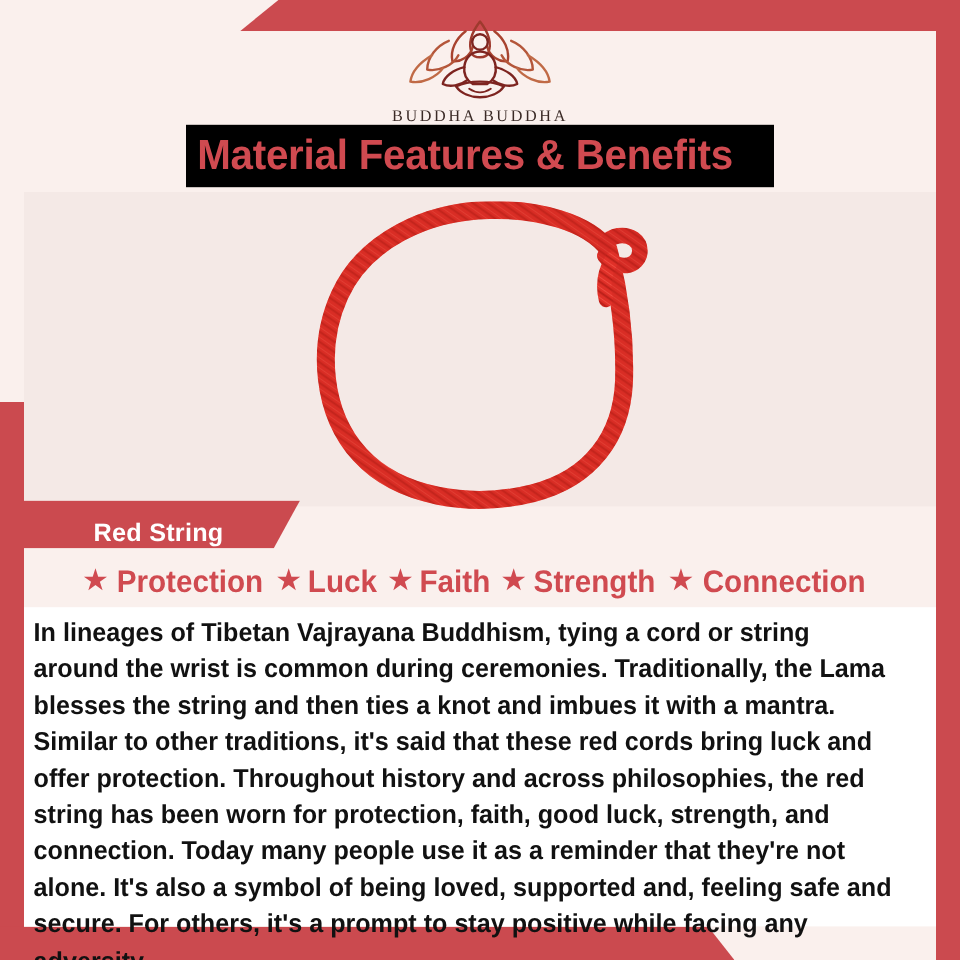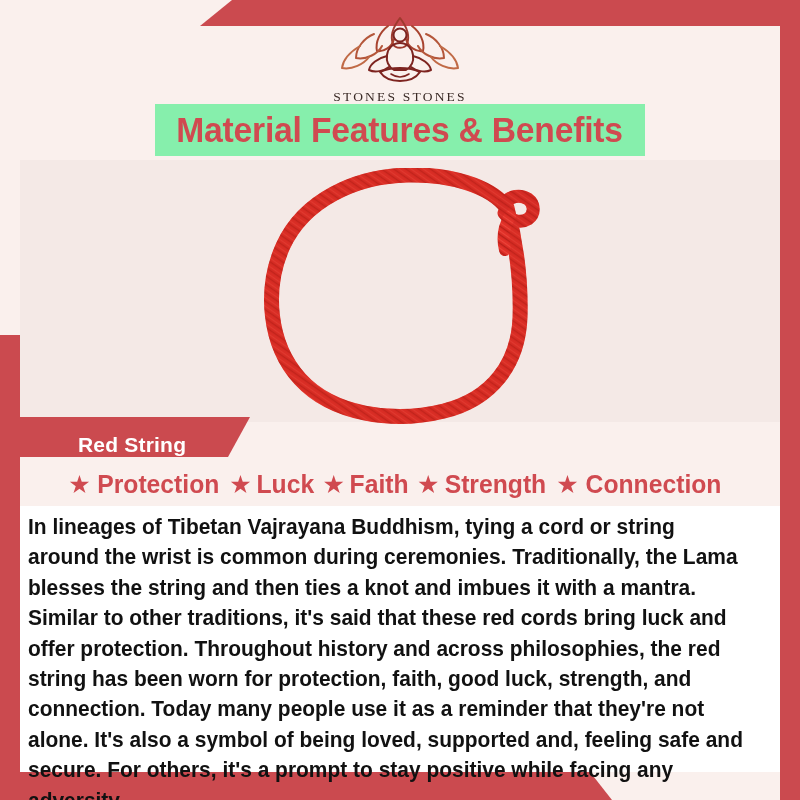--- a/index.html
+++ b/index.html
@@ -70,24 +70,23 @@
     font-size: 13.5px;
     letter-spacing: 2.2px;
     color: #3a2a26;
   }
 
   
   .title-banner {
     position: absolute;
     top: 104px; left: 155px;
     width: 490px; height: 52px;
-    background: #86efac;
+    background: #000000;
     display: flex;
     align-items: center;
-    justify-content: center;
   }
   .title-text {
     font-family: "Liberation Sans Narrow", "Liberation Sans", sans-serif;
     font-size: 35px;
     font-weight: bold;
     color: #d04a50;
     letter-spacing: -0.2px;
     transform: scaleX(0.96);
     white-space: nowrap;
   }
@@ -195,21 +194,21 @@
         <path d="M24 34 C14 40, 7 48, 6 56 C16 58, 28 52, 33 45" stroke="#c06a46"></path>
         <path d="M104 34 C114 40, 121 48, 122 56 C112 58, 100 52, 95 45" stroke="#c06a46"></path>
         <circle cx="64" cy="23" r="6.5" stroke="#7d2420"></circle>
         <path d="M64 31 C57 31, 52 36, 51 43 C50 50, 53 55, 58 58 L70 58 C75 55, 78 50, 77 43 C76 36, 71 31, 64 31 Z" stroke="#7d2420"></path>
         <path d="M51 44 C42 46, 34 52, 33 58 C39 61, 48 59, 53 55" stroke="#7d2420"></path>
         <path d="M77 44 C86 46, 94 52, 95 58 C89 61, 80 59, 75 55" stroke="#7d2420"></path>
         <path d="M44 60 C48 66, 56 69, 64 69 C72 69, 80 66, 84 60 C78 57, 70 56, 64 56 C58 56, 50 57, 44 60 Z" stroke="#7d2420"></path>
         <path d="M55 62 C58 64, 61 65, 64 65 C67 65, 70 64, 73 62" stroke="#7d2420" stroke-width="1.6"></path>
       </g>
     </svg>
-    <span class="brand-name">STONES STONES</span>
+    <span class="brand-name">BUDDHA BUDDHA</span>
   </div>
 
   <div class="title-banner">
     <span class="title-text">Material Features &amp; Benefits</span>
   </div>
 
   <div class="product-area">
     <svg class="bracelet-svg" viewBox="0 0 330 258">
       <defs>
         <pattern id="braid" patternUnits="userSpaceOnUse" width="7" height="7" patternTransform="rotate(35)">

